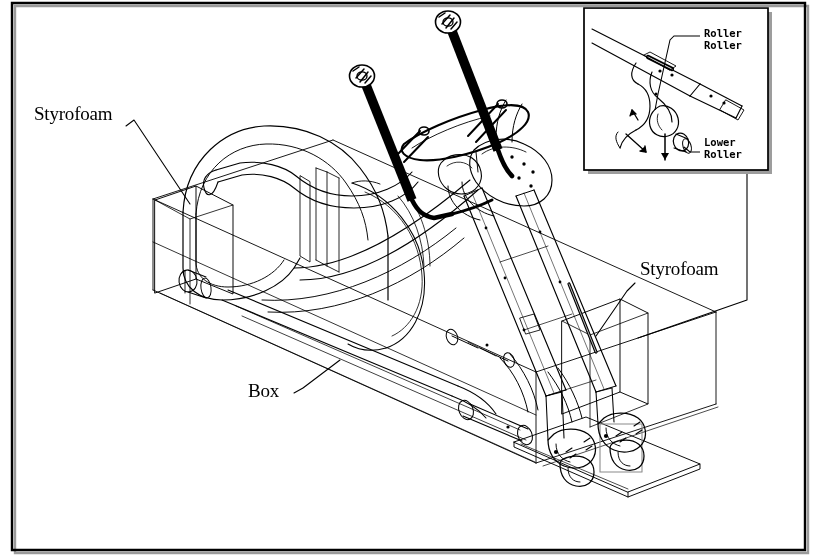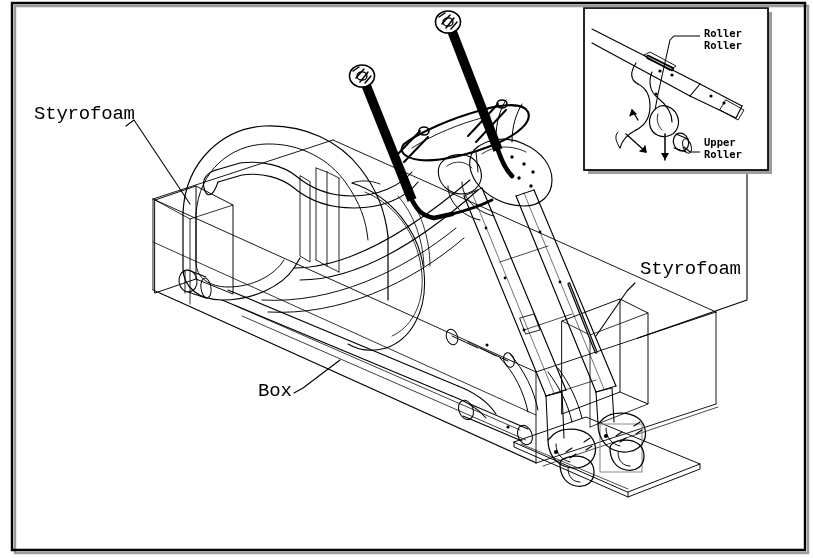--- a/index.html
+++ b/index.html
@@ -1,21 +1,21 @@
 <!DOCTYPE html>
 <html><head>
 <meta charset="utf-8">
 <style>
   html,body{margin:0;padding:0;background:#ffffff;}
   body{width:813px;height:558px;overflow:hidden;
        font-family:"Liberation Sans",sans-serif;}
   #stage{position:relative;width:813px;height:558px;background:#fff;}
   #stage svg{position:absolute;left:0;top:0;}
   .lbl{position:absolute;white-space:nowrap;color:#000;}
-  .lbl-sans{font-family:Liberation Mono, monospace;font-size:19px;letter-spacing:-0.2px;}
+  .lbl-sans{font-family:Liberation Serif, serif;font-size:19px;letter-spacing:-0.2px;}
   .lbl-mono{font-family:"DejaVu Sans Mono",monospace;font-size:10.5px;line-height:11.5px;font-weight:600;}
 </style>
 </head>
 <body>
 
 <div id="stage">
 
   <svg width="813" height="558" viewBox="0 0 813 558">
     <defs>
       <g id="knurlcap">
@@ -383,29 +383,29 @@
         <path d="M700,36 L674,36 L670,40 L658,94 L655,110"></path>
         <path d="M700,152 L690,152 L684,147"></path>
       </g>
     </g>
   </svg>
 
   <div class="lbl lbl-sans" style="left:34px; top:103px;">Styrofoam</div>
 
   <div class="lbl lbl-sans" style="left:640px; top:258px;">Styrofoam</div>
 
-  <div class="lbl lbl-sans" style="left:258px; top:380px;">Box</div>
+  <div class="lbl lbl-sans" style="left:248px; top:380px;">Box</div>
 
   <div class="lbl lbl-mono" style="left:704px; top:28px;">
     <div>Roller</div>
     <div>Roller</div>
   </div>
 
   <div class="lbl lbl-mono" style="left:704px; top:137px;">
-    <div>Upper</div>
+    <div>Lower</div>
     <div>Roller</div>
   </div>
 
   <svg width="813" height="558" viewBox="0 0 813 558" style="pointer-events:none;">
     <path d="M15,6 L808,6 L808,553 L15,553 Z" fill="none" stroke="#9a9a9a" stroke-width="2.4"></path>
     <path d="M12,3 L805,3 L805,550 L12,550 Z" fill="none" stroke="#000000" stroke-width="2.4"></path>
   </svg>
 
 </div>
 

